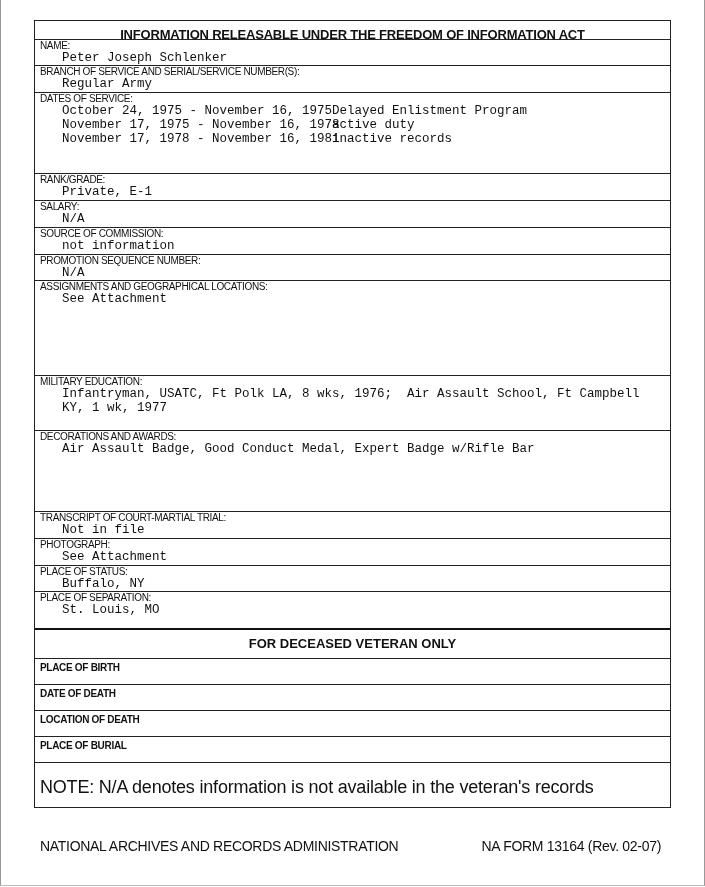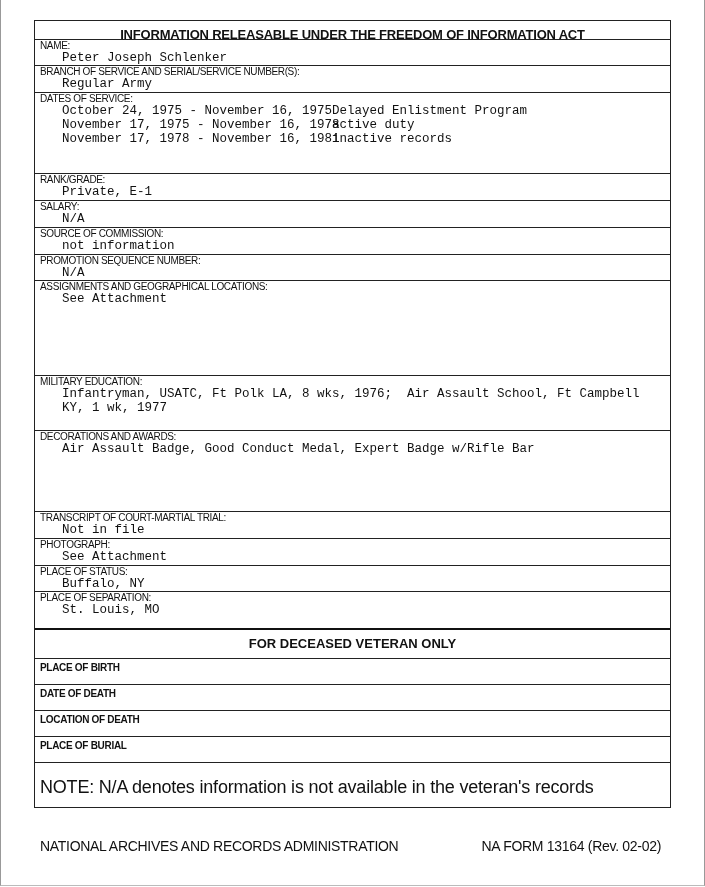--- a/index.html
+++ b/index.html
@@ -150,13 +150,13 @@
   <div class="row" style="height:26px">
     <div class="dlabel">PLACE OF BURIAL</div>
   </div>
 
   <div class="row" style="height:45px">
     <div class="note">NOTE:  N/A denotes information is not available in the veteran's records</div>
   </div>
 </div>
 
 <div class="footer-left">NATIONAL ARCHIVES AND RECORDS ADMINISTRATION</div>
-<div class="footer-right">NA FORM 13164  (Rev. 02-02)</div>
+<div class="footer-right">NA FORM 13164  (Rev. 02-07)</div>
 
 </body></html>

